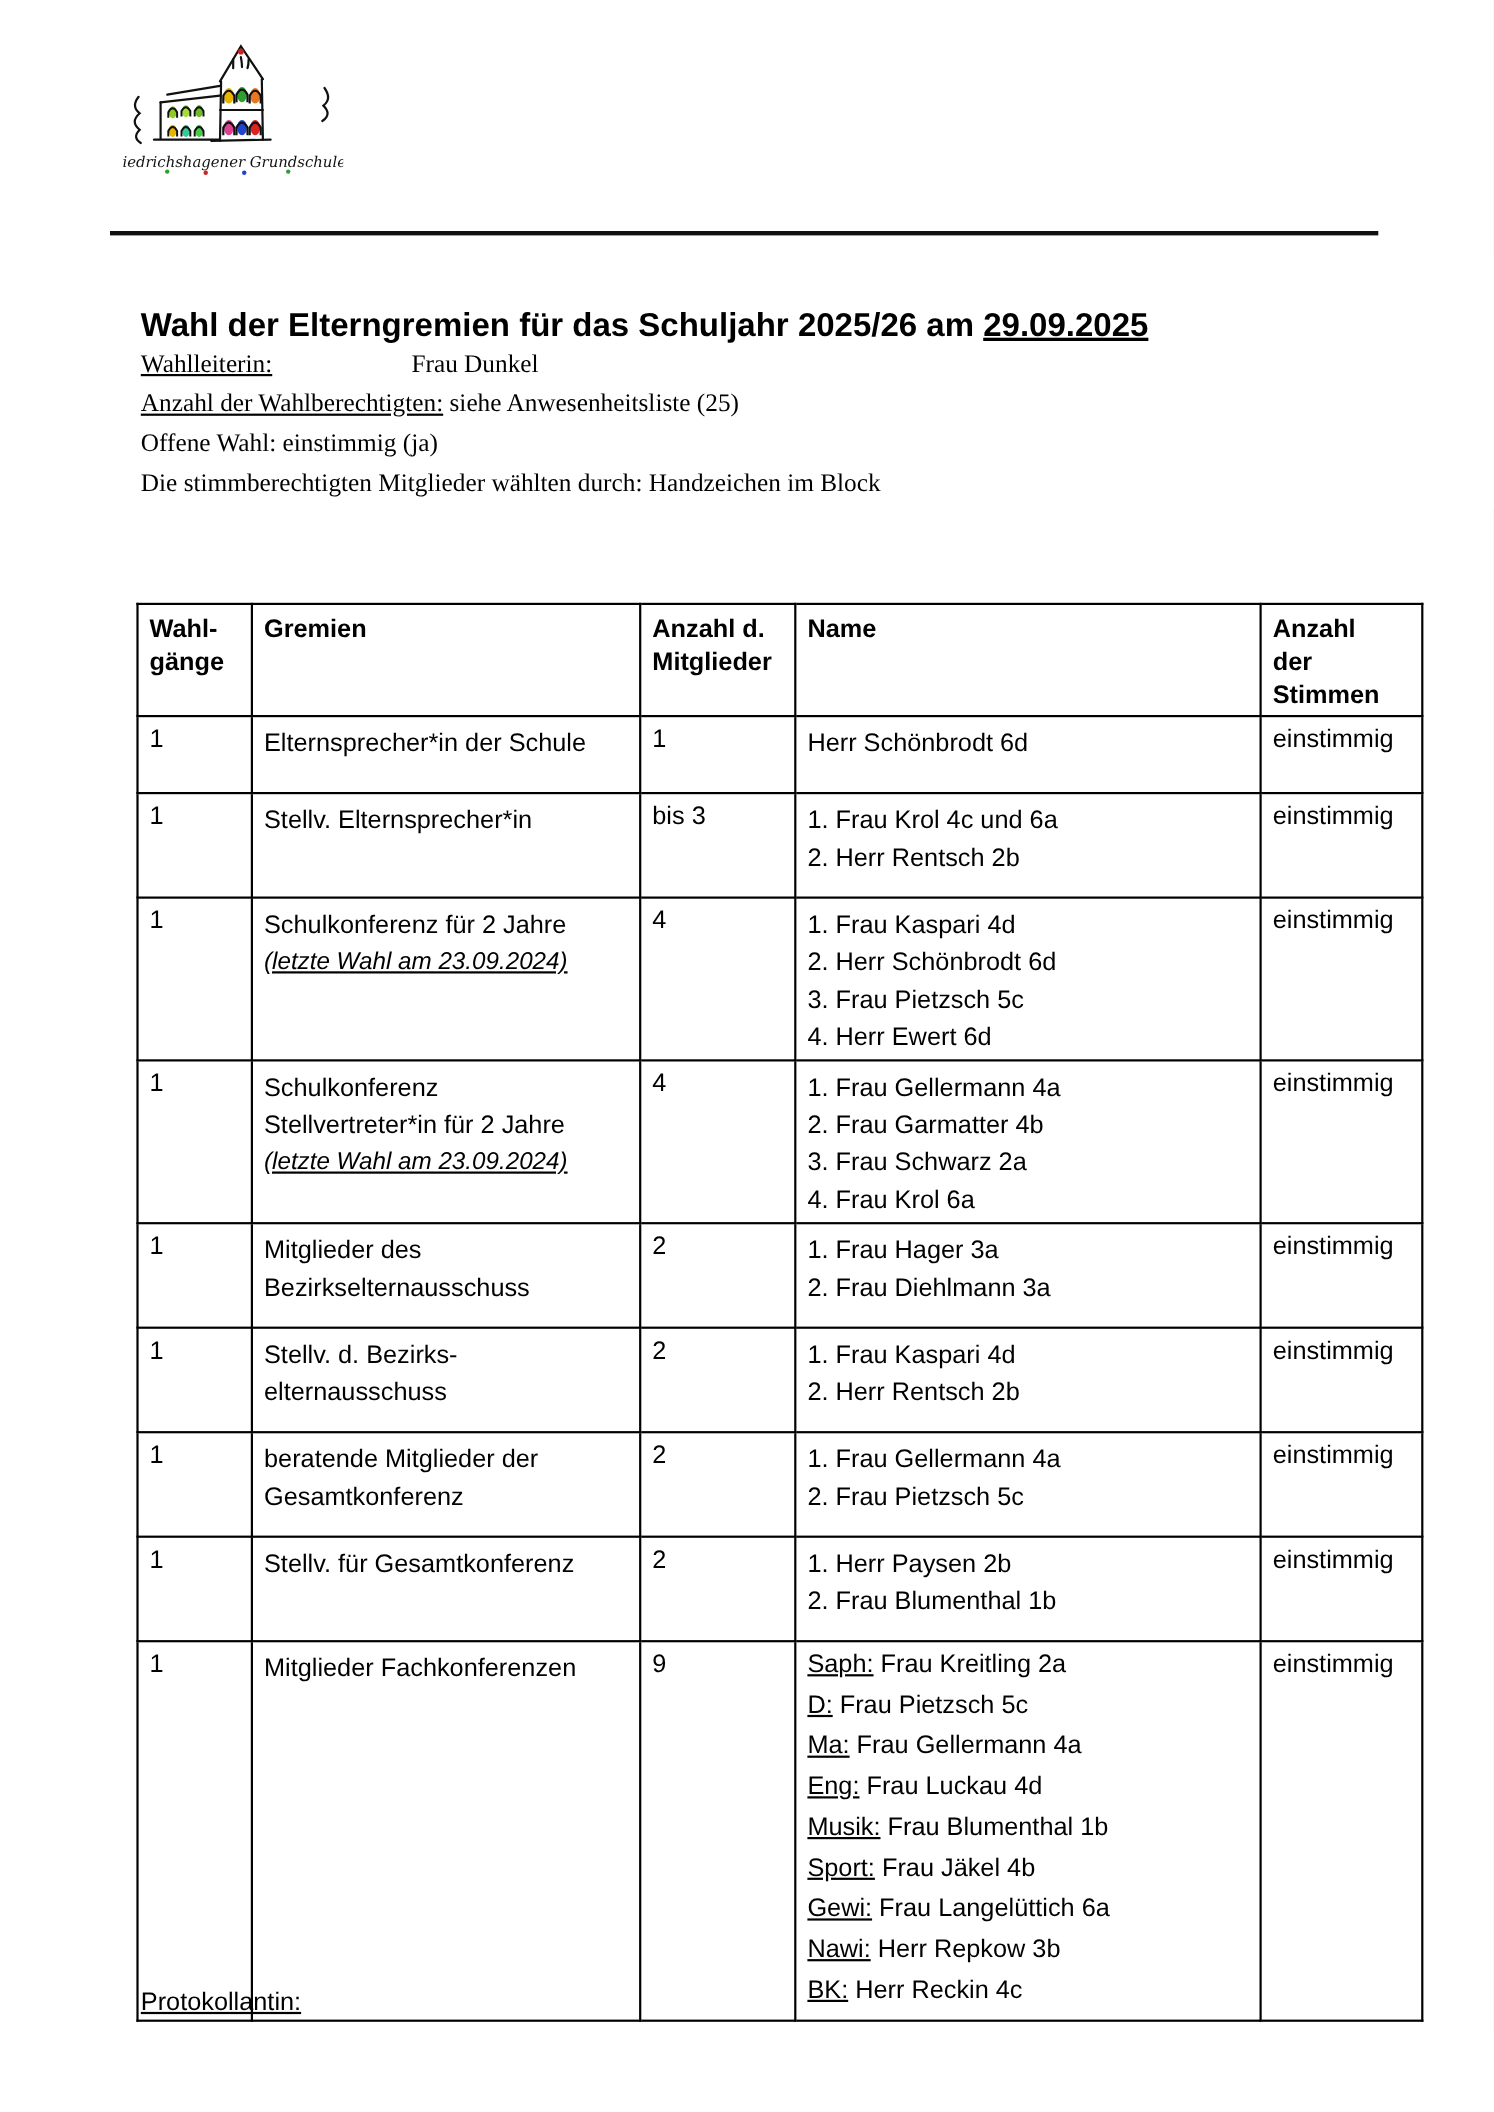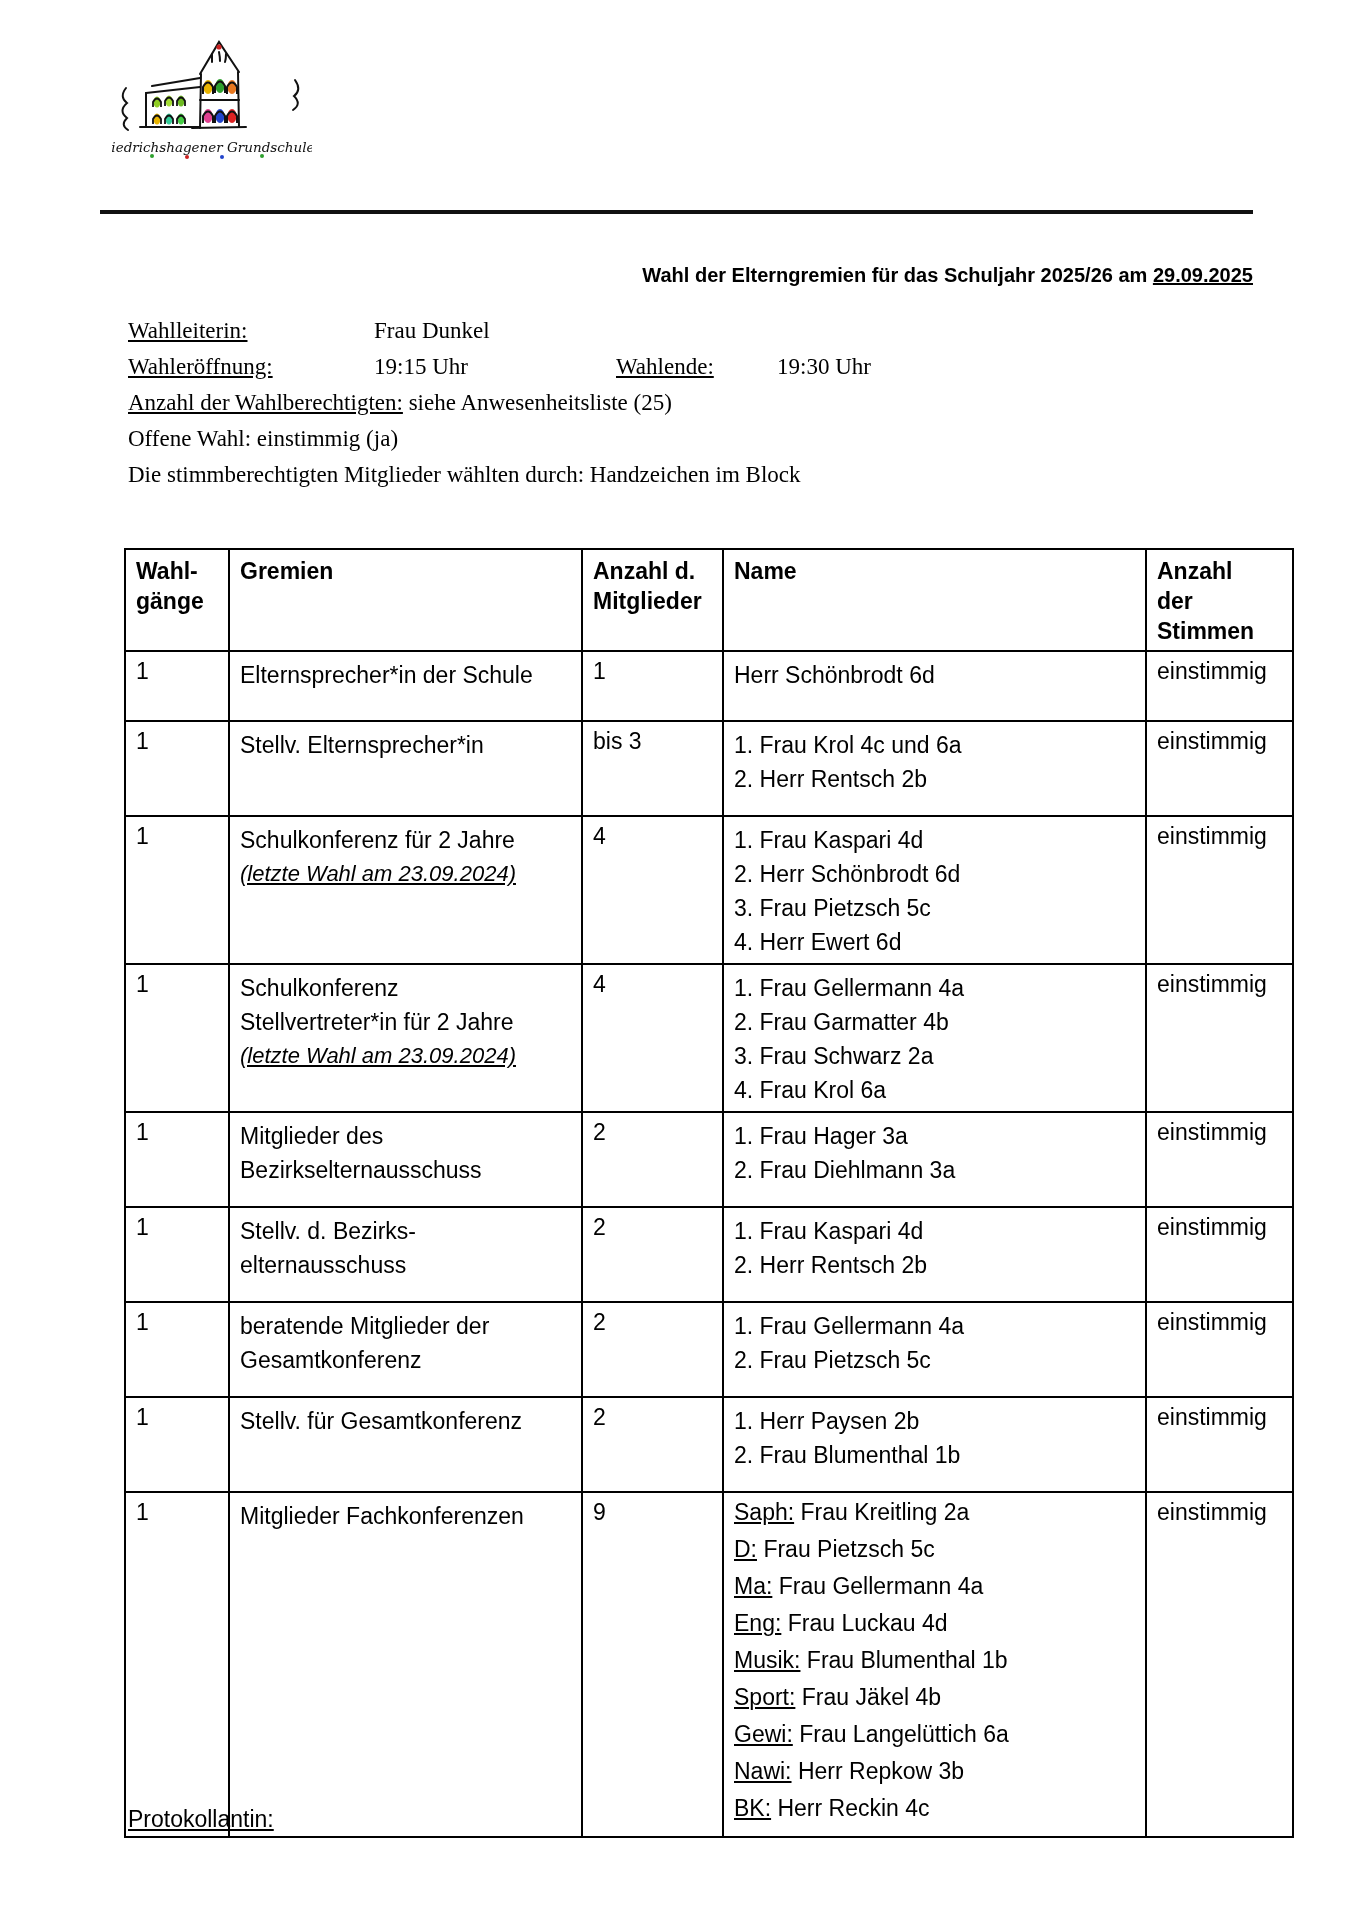--- a/index.html
+++ b/index.html
@@ -10,22 +10,22 @@
     font-family:"Liberation Sans", sans-serif;
     color:#000;
     overflow:hidden;
   }
   
   .logo{position:absolute;left:112px;top:30px;width:200px;height:140px;}
   
   .rule{position:absolute;left:100px;top:210px;width:1153px;height:4px;background:#111;}
   
   .title{
-    position:absolute;left:128px;top:264px;width:1125px;
-    text-align:right;font-size:20px;font-weight:bold;white-space:nowrap;
+    position:absolute;left:128px;top:279px;width:1125px;
+    text-align:left;font-size:30px;font-weight:bold;white-space:nowrap;
   }
   .title .date{text-decoration:underline;}
   
   .info{position:absolute;left:128px;top:316px;width:1125px;font-size:23px;}
   .info-line{height:36px;line-height:30px;white-space:nowrap;font-family:Liberation Serif, serif;}
   .lbl{text-decoration:underline;}
   .cell-lbl{display:inline-block;width:246px;}
   .cell-val{display:inline-block;width:242px;}
   .cell-lbl2{display:inline-block;width:161px;}
   
@@ -131,23 +131,20 @@
 
   <div class="rule"></div>
 
   <div class="title">
     <span>Wahl der Elterngremien für das Schuljahr 2025/26 am </span><span class="date">29.09.2025</span>
   </div>
 
   <div class="info">
     <div class="info-line">
       <span class="cell-lbl"><span class="lbl">Wahlleiterin:</span></span><span>Frau Dunkel</span>
-    </div>
-    <div class="info-line">
-      <span class="cell-lbl"><span class="lbl">Wahleröffnung:</span></span><span class="cell-val">19:15 Uhr</span><span class="cell-lbl2"><span class="lbl">Wahlende:</span></span><span>19:30 Uhr</span>
     </div>
     <div class="info-line">
       <span class="lbl">Anzahl der Wahlberechtigten:</span>
       <span>siehe Anwesenheitsliste  (25)</span>
     </div>
     <div class="info-line">Offene Wahl: einstimmig (ja)</div>
     <div class="info-line">Die stimmberechtigten Mitglieder wählten durch: Handzeichen im Block</div>
   </div>
 
   <div class="tblwrap">

